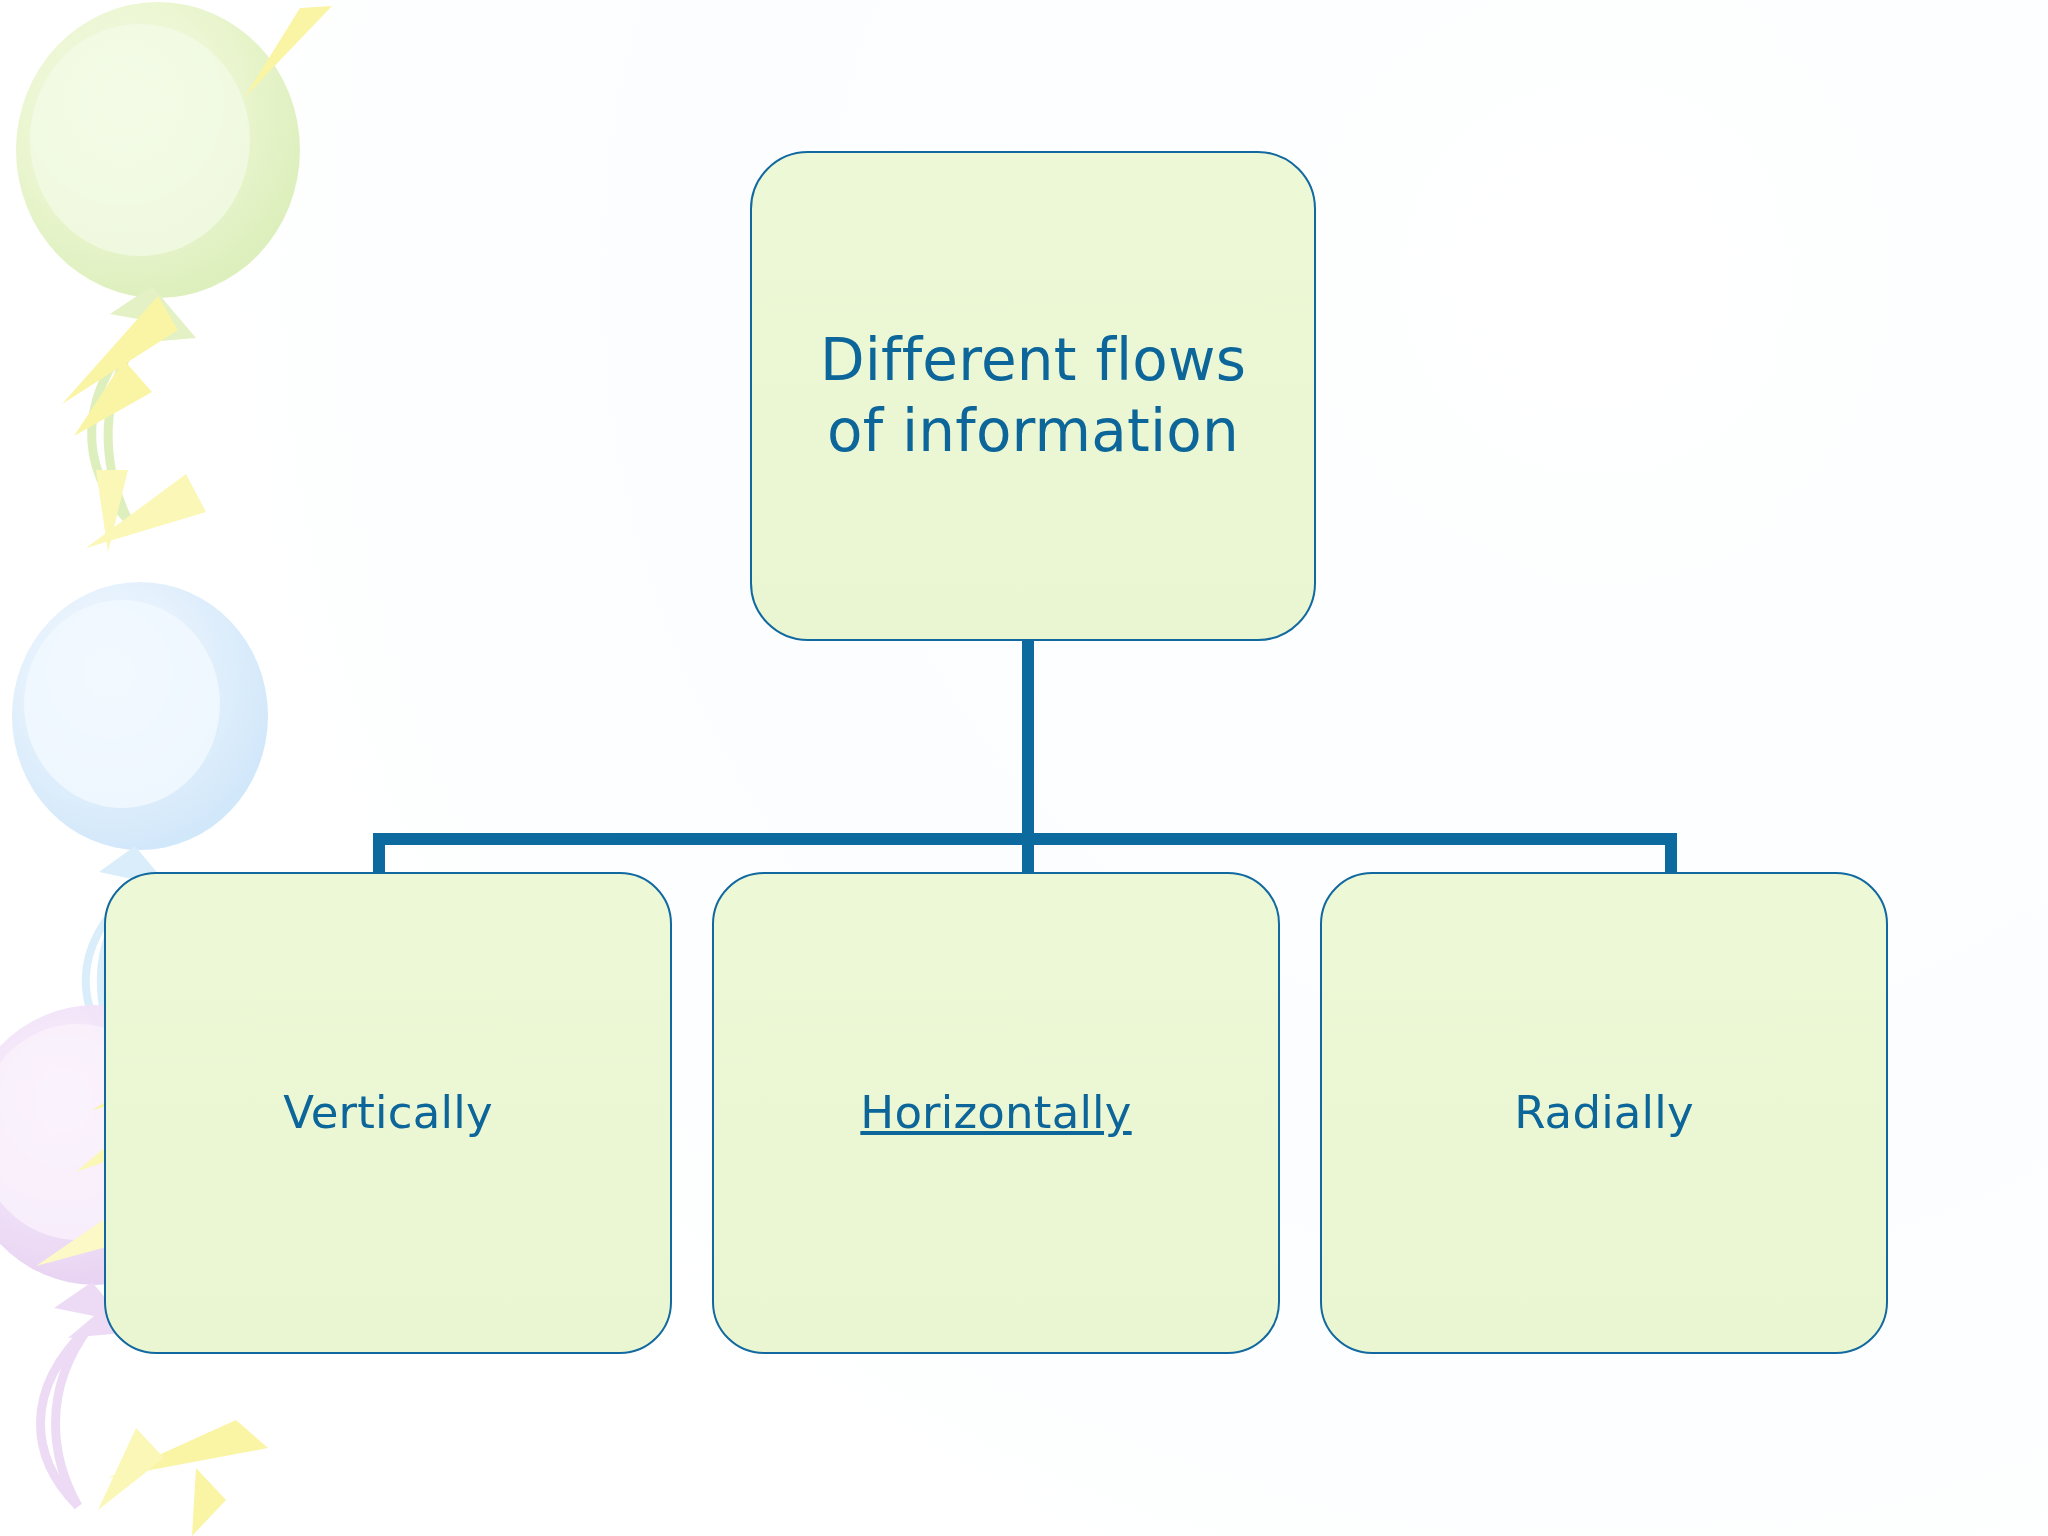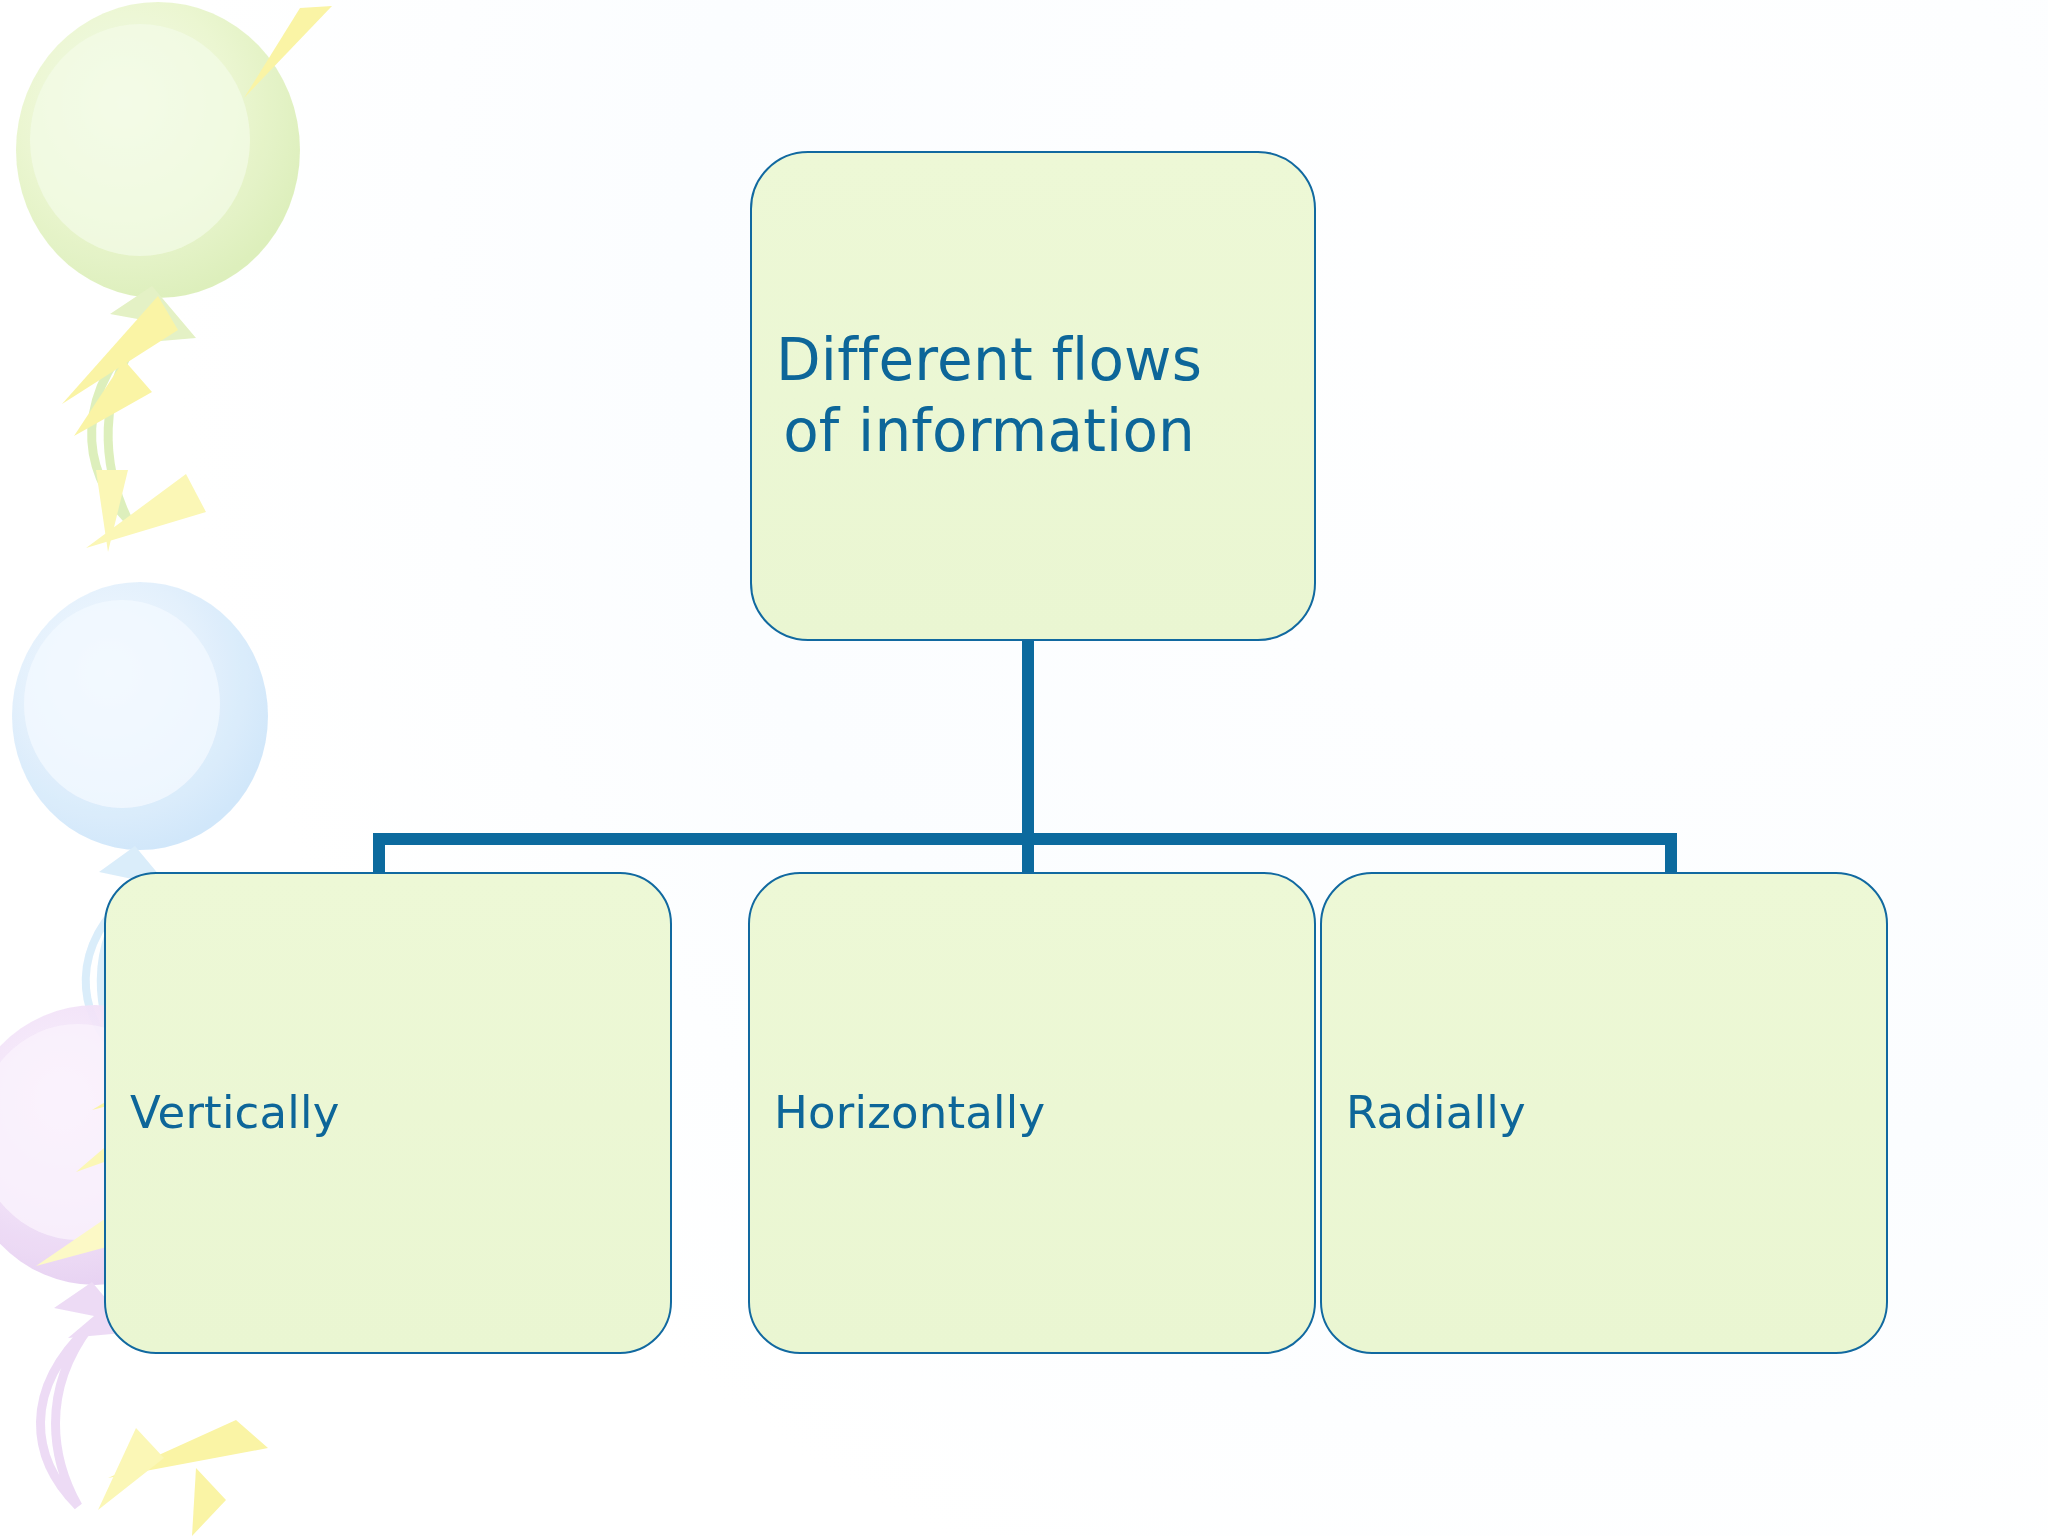--- a/index.html
+++ b/index.html
@@ -54,20 +54,21 @@
   }
 
   .node {
     position: absolute;
     box-sizing: border-box;
     background: #ecf7d4;
     border: 2.5px solid #1169a0;
     border-radius: 52px;
     display: flex;
     align-items: center;
+    justify-content: center;
     text-align: center;
     color: #0d6699;
     line-height: 1.22;
     letter-spacing: 0.2px;
   }
 
   .node-root {
     left: 750px;
     top: 151px;
     width: 566px;
@@ -80,21 +81,21 @@
   .node-leaf {
     top: 872px;
     width: 568px;
     height: 482px;
     font-size: 45px;
     border-radius: 52px;
     background: linear-gradient(180deg, #edf8d6 0%, #eaf6d2 100%);
   }
 
   .node-leaf.pos-1 { left: 104px; }
-  .node-leaf.pos-2 { left: 748px; }
+  .node-leaf.pos-2 { left: 712px; text-decoration: underline; }
   .node-leaf.pos-3 { left: 1320px; }
 
   .node-label {
     display: block;
     padding: 0 24px;
     white-space: pre-line;
   }
 
   
   .connector {

